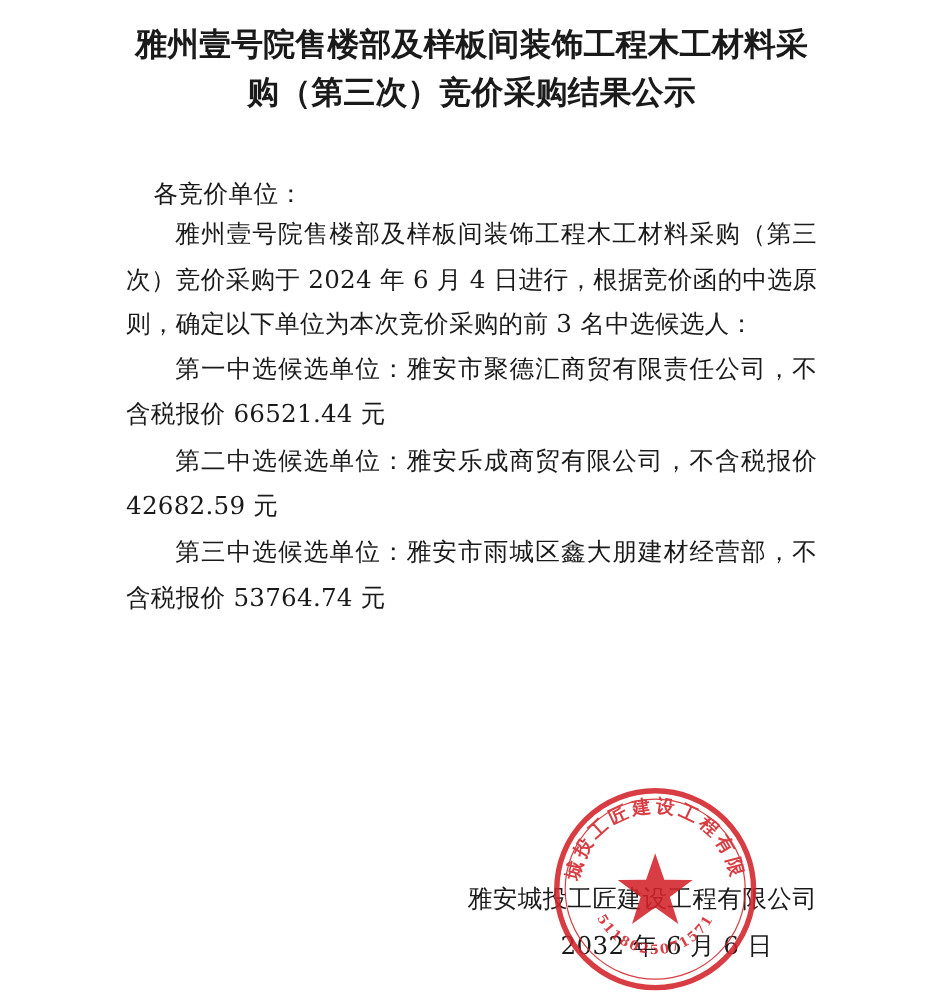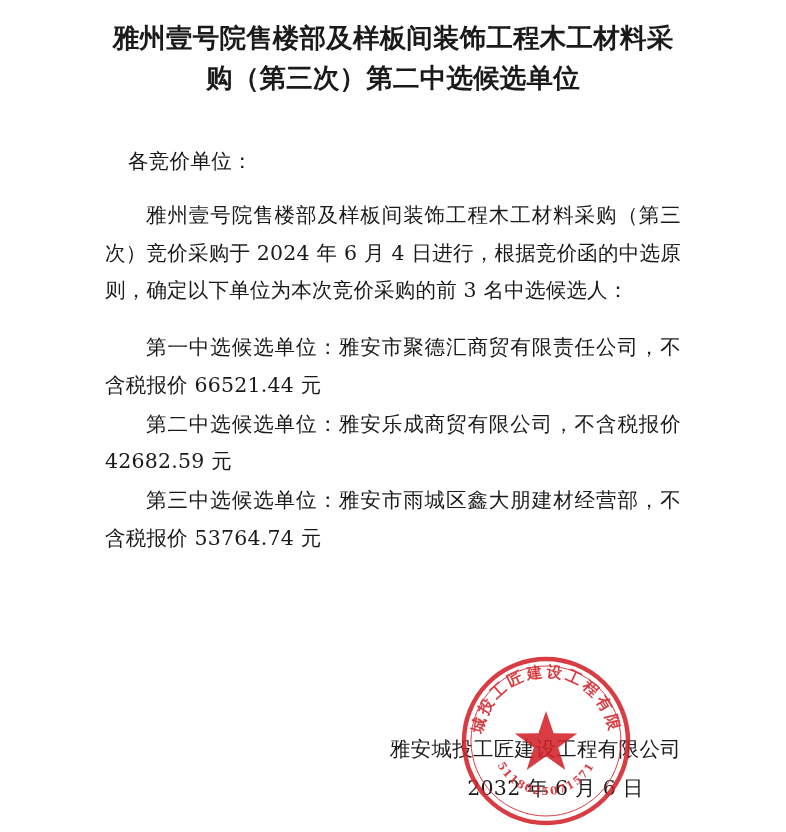--- a/index.html
+++ b/index.html
@@ -36,21 +36,21 @@
     margin-top: 46px;
     letter-spacing: 0.3px;
     margin-left: 23px;
   }
   .para {
     font-size: 20.5px;
     line-height: 1.82;
     text-align: justify;
     text-justify: inter-ideograph;
     text-indent: 2em;
-    margin: 20px 0 0 0;
+    margin: 0 0 0 0;
     letter-spacing: 0.2px;
   }
   .para.tight {
     margin-top: 2px;
   }
   .sign-block {
     position: absolute;
     right: 105px;
     bottom: 24px;
     text-align: left;
@@ -87,21 +87,21 @@
   .seal-text {
     font-family: "DejaVu Serif", "Liberation Serif", serif;
     font-weight: bold;
   }
 </style>
 </head>
 <body>
 
 <div class="page">
 
-  <div class="doc-title">雅州壹号院售楼部及样板间装饰工程木工材料采购（第三次）第二中选候选单位</div>
+  <div class="doc-title">雅州壹号院售楼部及样板间装饰工程木工材料采购（第三次）竞价采购结果公示</div>
 
   <div class="salutation">各竞价单位：</div>
 
   <div class="para">雅州壹号院售楼部及样板间装饰工程木工材料采购（第三次）竞价采购于 2024 年 6 月 4 日进行，根据竞价函的中选原则，确定以下单位为本次竞价采购的前 3 名中选候选人：</div>
 
   <div class="para">第一中选候选单位：雅安市聚德汇商贸有限责任公司，不含税报价 66521.44 元</div>
 
   <div class="para tight">第二中选候选单位：雅安乐成商贸有限公司，不含税报价 42682.59 元</div>
 
   <div class="para tight">第三中选候选单位：雅安市雨城区鑫大朋建材经营部，不含税报价 53764.74 元</div>

